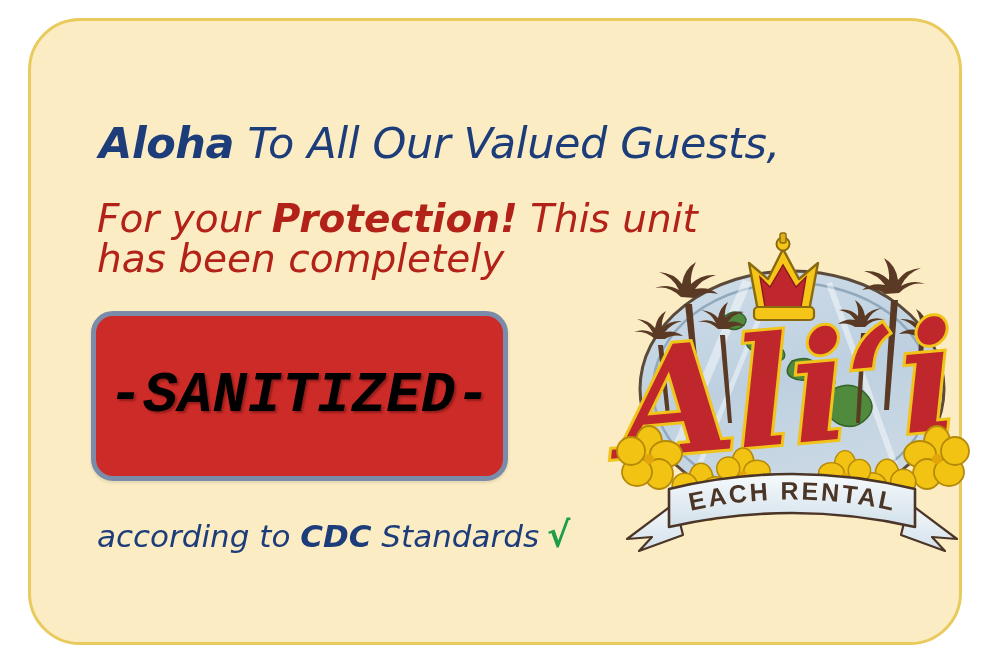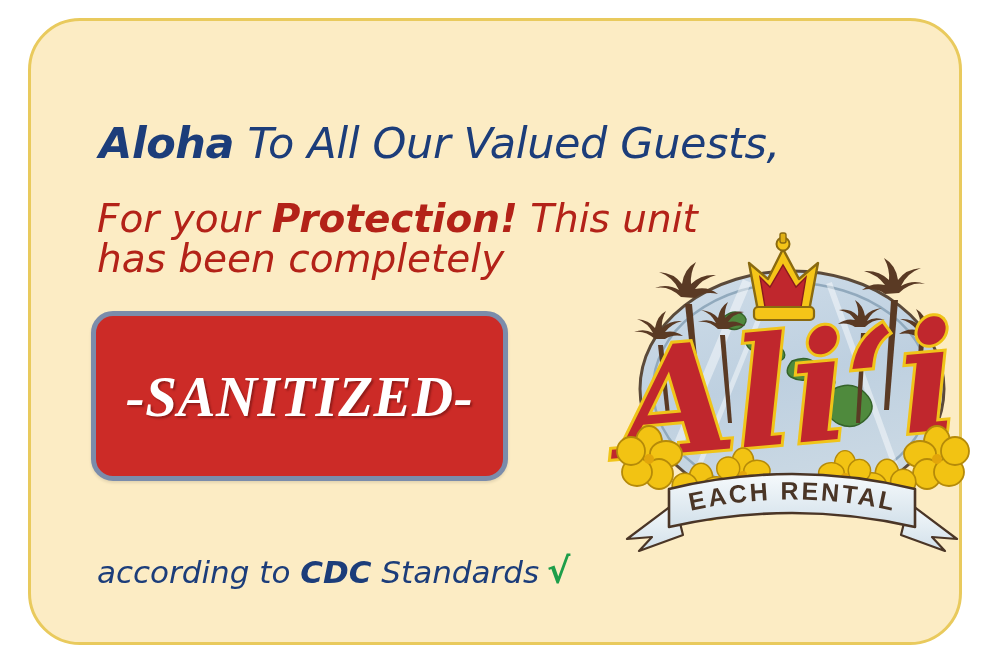--- a/index.html
+++ b/index.html
@@ -68,41 +68,40 @@
     box-sizing: border-box;
     background: #cc2b27;
     border: 5px solid #7b8cab;
     border-radius: 22px;
     display: flex;
     align-items: center;
     justify-content: center;
     box-shadow: 0 2px 3px rgba(0,0,0,0.10);
   }
   #sanitized-badge .badge-text {
-    font-family: Liberation Serif, serif;
+    font-family: Liberation Mono, monospace;
     font-size: 57px;
     font-weight: bold;
     font-style: italic;
-    color: #ffffff;
+    color: #000000;
     letter-spacing: 0.5px;
     text-shadow: 2px 2px 2px rgba(80,10,10,0.45);
     white-space: nowrap;
   }
 
   
   .line-cdc {
     position: absolute;
     left: 66px;
     top: 494px;
     font-family: "DejaVu Sans", sans-serif;
     font-size: 31px;
     font-style: italic;
     color: #1c3d7a;
     white-space: nowrap;
-    margin-top: 36px;
   }
   .line-cdc .w-bold { font-weight: bold; }
   .line-cdc .check {
     color: #1e9e4a;
     font-weight: bold;
     font-size: 35px;
     padding-left: 8px;
   }
 
   

